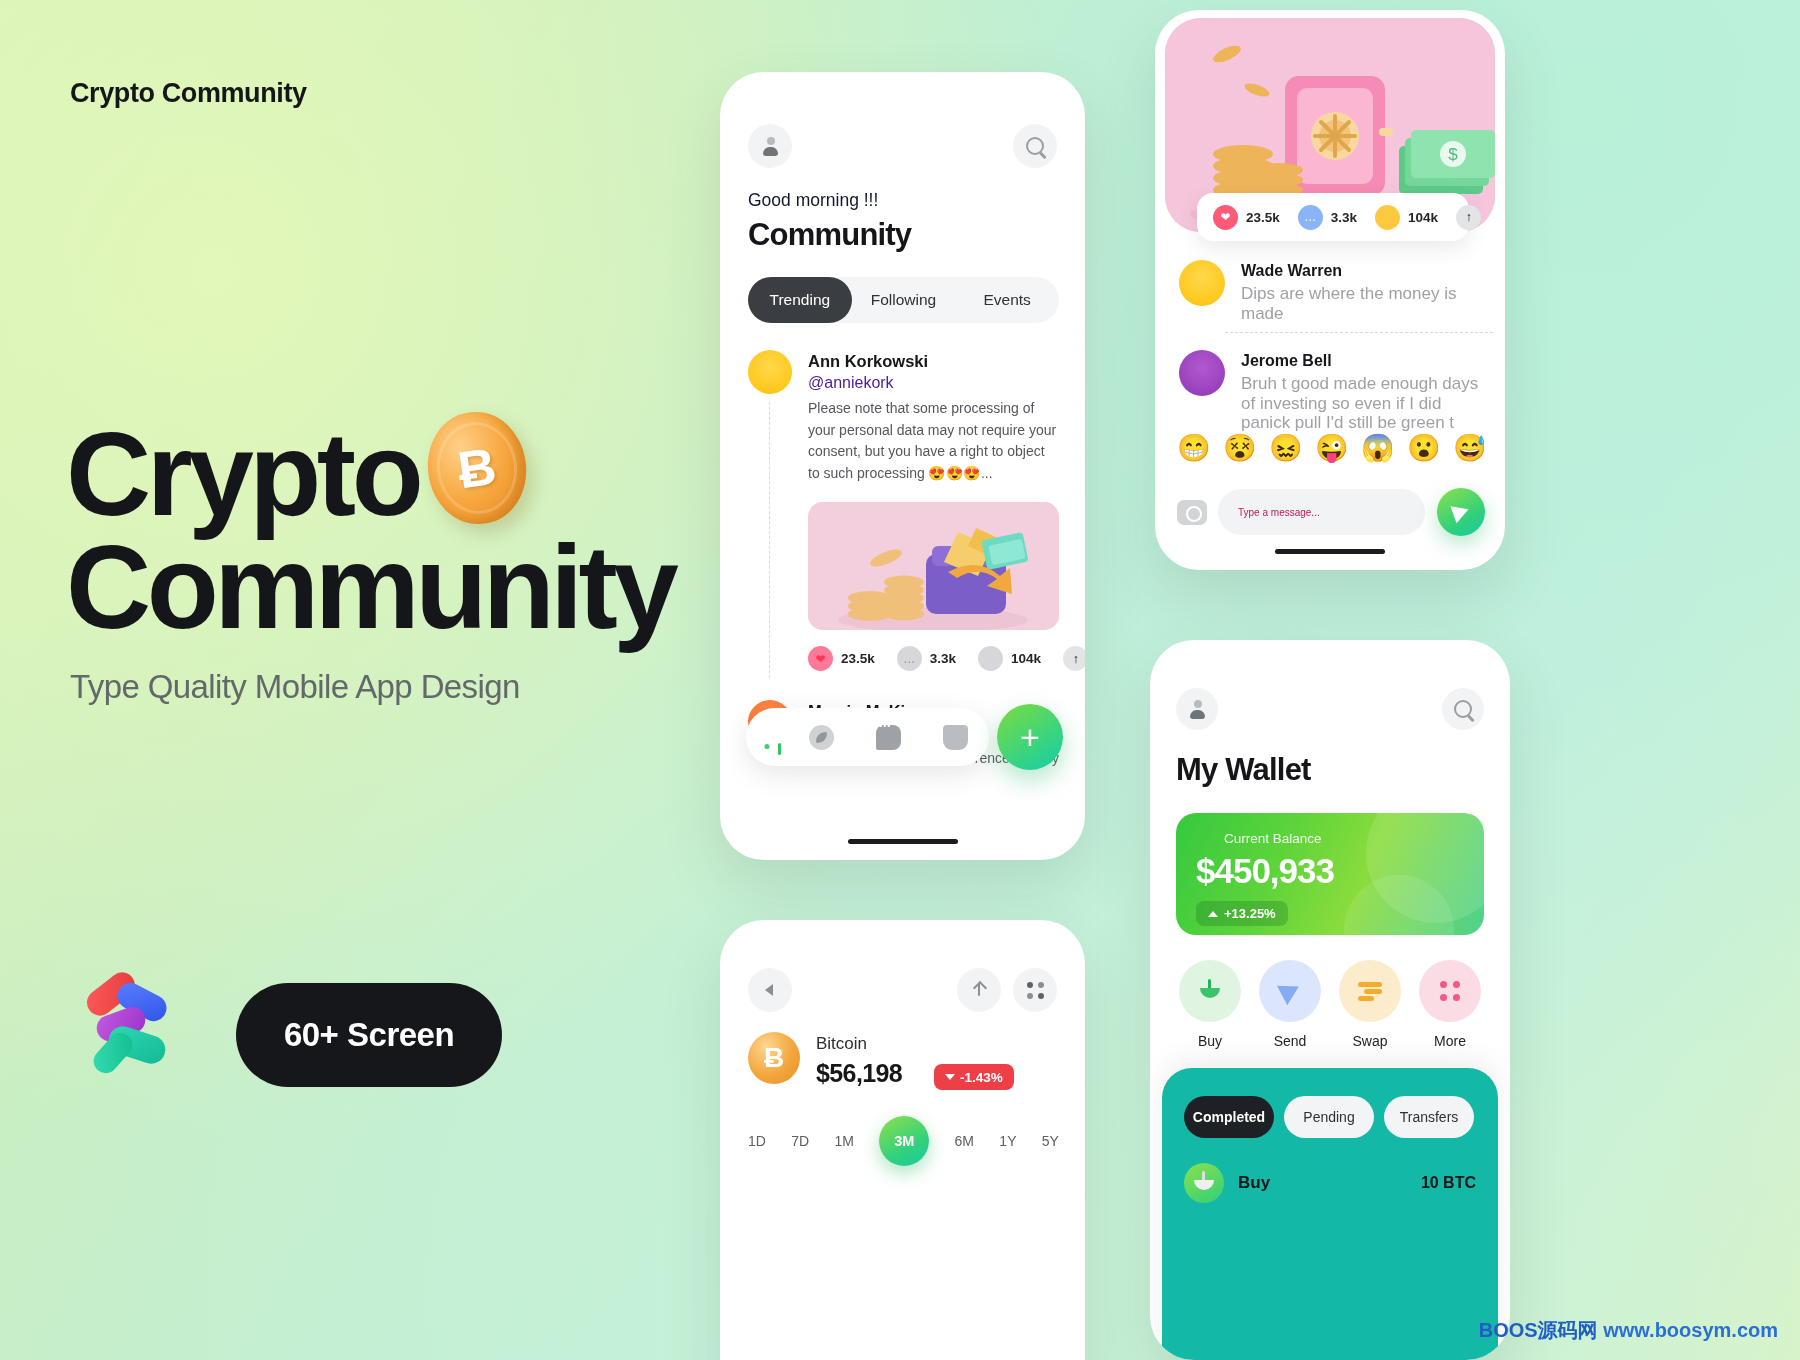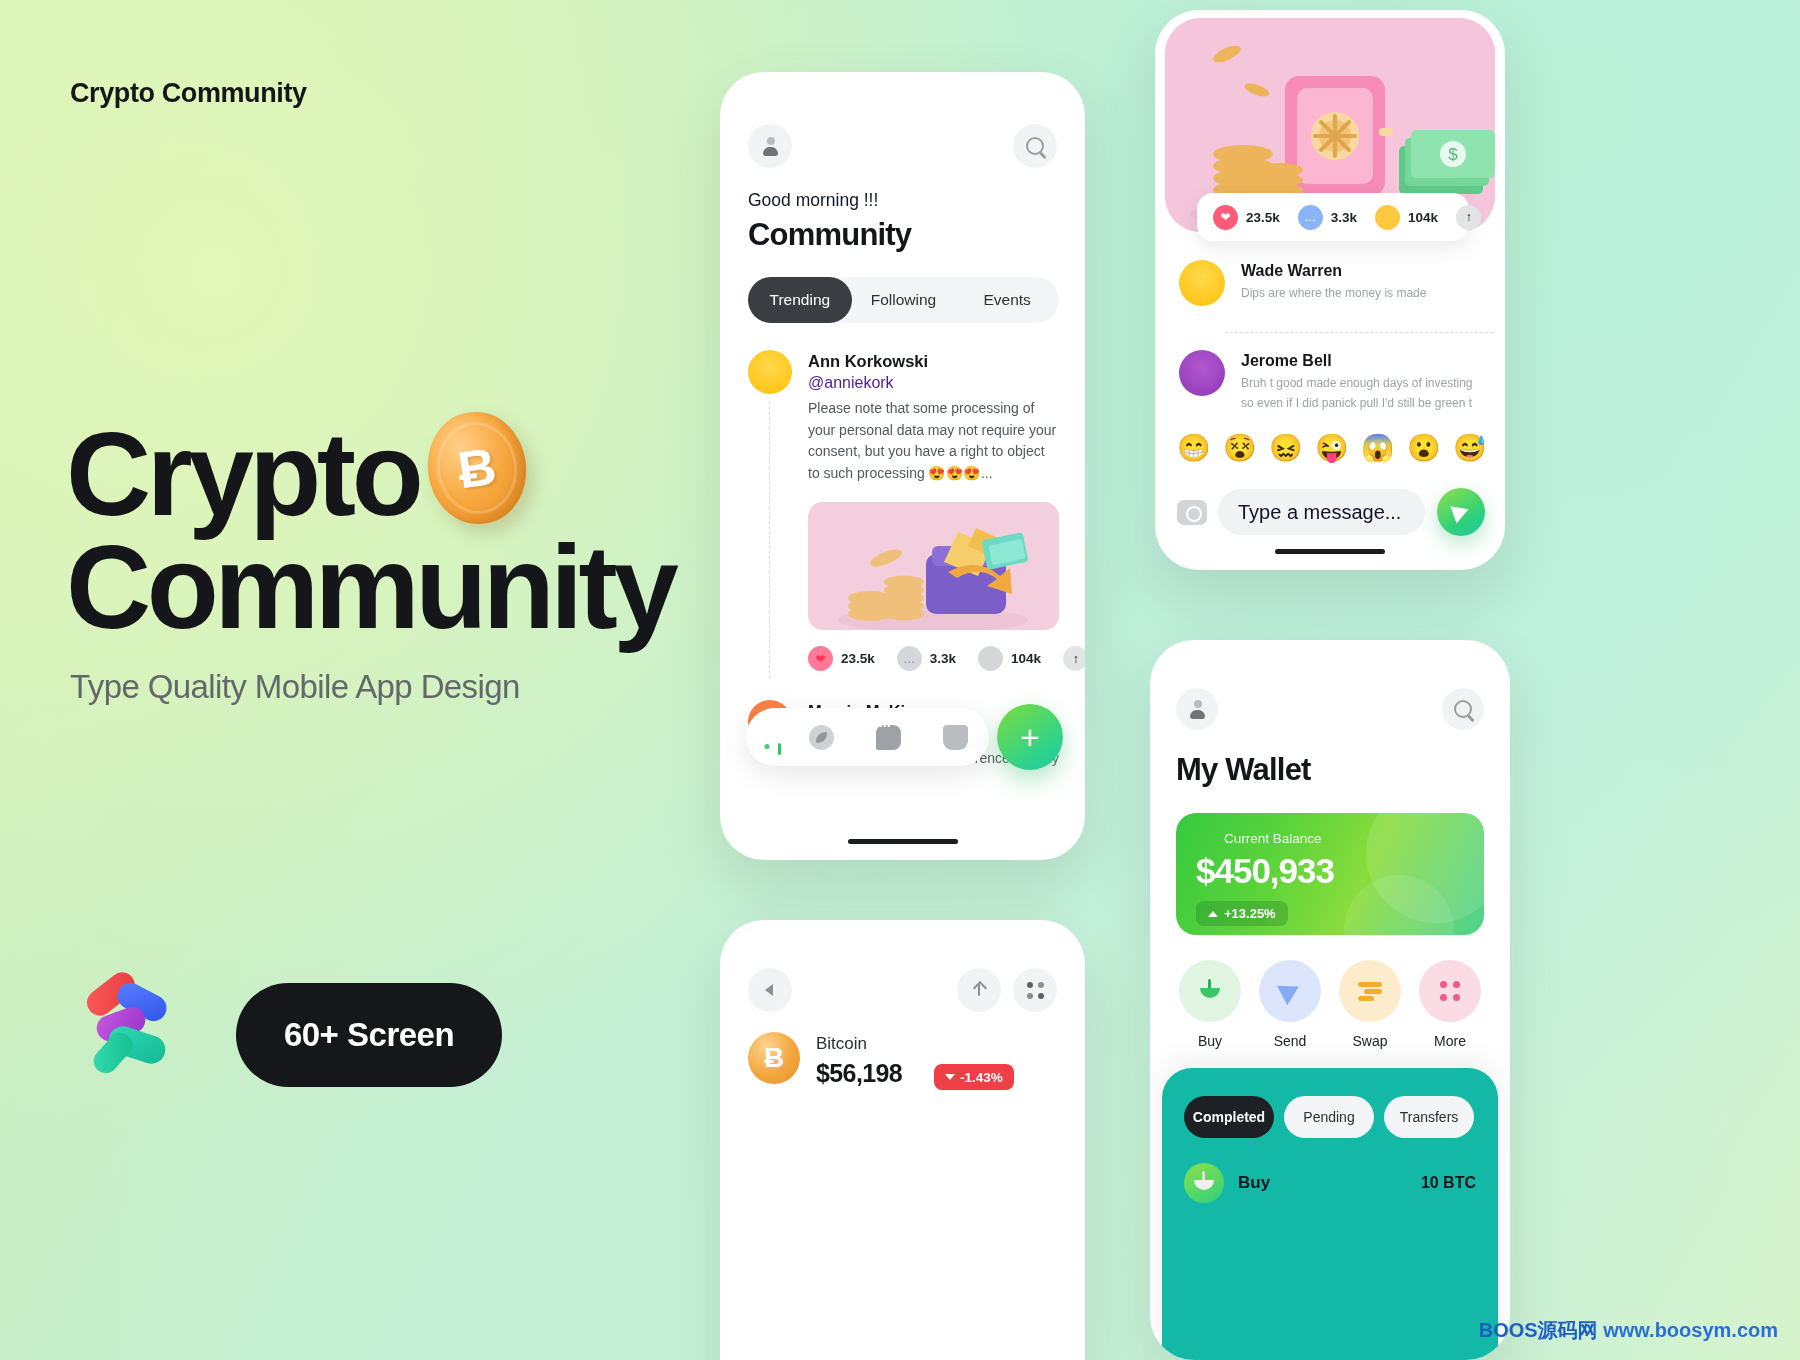--- a/index.html
+++ b/index.html
@@ -142,30 +142,30 @@
   .stats-card { position:absolute; left:42px; top:183px; width:272px; height:48px; border-radius:16px; background:#fff;
                 box-shadow:0 7px 20px rgba(70,80,70,.12); display:flex; align-items:center; padding:0 16px; }
   .stats-card .stat { margin-right:18px; }
   .b-heart2 { background:#ff5a78; color:#fff; }
   .b-cmt2 { background:#8ab4f8; color:#fff; border-radius:7px 7px 7px 2px; }
   .b-eye2 { background:#ffc93f; }
 
   .msg { position:absolute; left:24px; width:302px; }
   .msg .av { position:absolute; left:0; top:0; width:46px; height:46px; border-radius:50%; }
   .msg .nm { position:absolute; left:62px; top:2px; font-size:16px; font-weight:bold; color:#15171b; }
-  .msg .tx { position:absolute; left:62px; top:24px; width:246px; font-size:12px; line-height:19.5px; color:#9ea2a6; }
+  .msg .tx { position:absolute; left:62px; top:24px; width:246px; font-size:17px; line-height:19.5px; color:#9ea2a6; }
   .divider { position:absolute; left:70px; right:12px; border-top:1.4px dashed #d6d9dd; }
 
   .emoji-row { position:absolute; left:22px; top:425px; width:310px; display:flex; justify-content:space-between; }
   .emoji-row span { font-size:27px; line-height:1; }
   .input-row { position:absolute; left:22px; top:478px; width:308px; height:48px; display:flex; align-items:center; }
   .cam { width:30px; height:25px; border-radius:7px; background:#d2d5d8; position:relative; margin-right:11px; flex:0 0 auto; }
   .cam::after { content:""; position:absolute; left:9px; top:6px; width:12px; height:12px; border-radius:50%; border:2.6px solid #fff; }
   .msg-input { flex:1; height:46px; border-radius:24px; background:#f2f3f4; display:flex; align-items:center;
-               padding-left:20px; font-size:20px; color:#0f172a; }
+               padding-left:20px; font-size:10px; color:#be185d; }
   .send-btn { width:48px; height:48px; border-radius:50%; margin-left:12px; flex:0 0 auto;
               background:linear-gradient(150deg,#8ce04c,#2ed07c 65%,#1ec9a2); display:flex; align-items:center; justify-content:center;
               box-shadow:0 8px 20px rgba(60,190,110,.35); }
   .plane { width:0;height:0;border-left:16px solid #fff;border-top:9px solid transparent;border-bottom:9px solid transparent; transform:rotate(-20deg); }
 
   
   #phone-wallet { left:1150px; top:640px; width:360px; height:720px; }
   .p4-head { position:absolute; left:26px; right:26px; top:48px; height:42px; }
   .p4-head .circ { position:absolute; width:42px; height:42px; top:0; }
   .p4-title { position:absolute; left:26px; top:112px; font-size:31px; font-weight:bold; color:#14161a; letter-spacing:-0.8px; }
@@ -342,20 +342,29 @@
   <div class="coin-row" style="width:311px; height:60px;">
     <div class="cc">Ƀ</div>
     <div class="nm">Bitcoin</div>
     <div class="pr">$56,198</div>
     <div class="chg">
       <span class="tri"></span>
       <span>-1.43%</span>
     </div>
   </div>
 
+  <div class="ranges">
+    <span>1D</span>
+    <span>7D</span>
+    <span>1M</span>
+    <div class="sel">3M</div>
+    <span>6M</span>
+    <span>1Y</span>
+    <span>5Y</span>
+  </div>
 </div>
 
 <div class="phone" id="phone-chat">
   <div class="hero-img">
     <svg class="safe-art" viewBox="0 0 330 214" preserveAspectRatio="xMidYMid slice">
       <rect width="330" height="214" fill="#f5c5dc"></rect>
       <ellipse cx="165" cy="196" rx="140" ry="16" fill="#eeb3cf" opacity=".65"></ellipse>
       <rect x="120" y="58" width="100" height="120" rx="14" fill="#f58bb6"></rect>
       <rect x="132" y="70" width="76" height="96" rx="10" fill="#fbb7d2"></rect>
       <circle cx="170" cy="118" r="24" fill="#f7d9a0"></circle>

